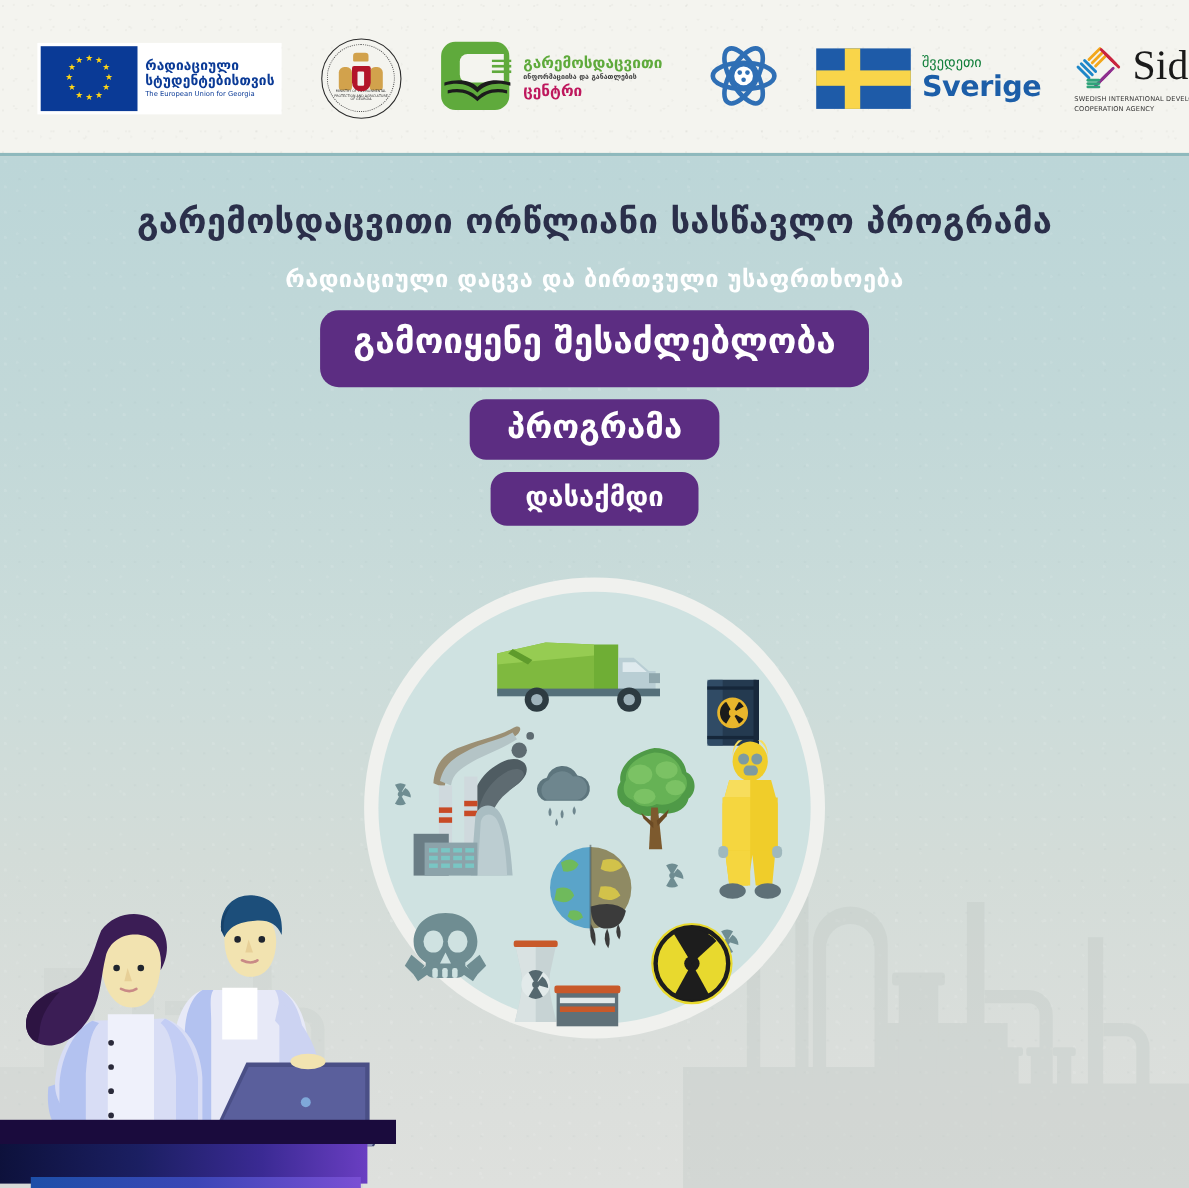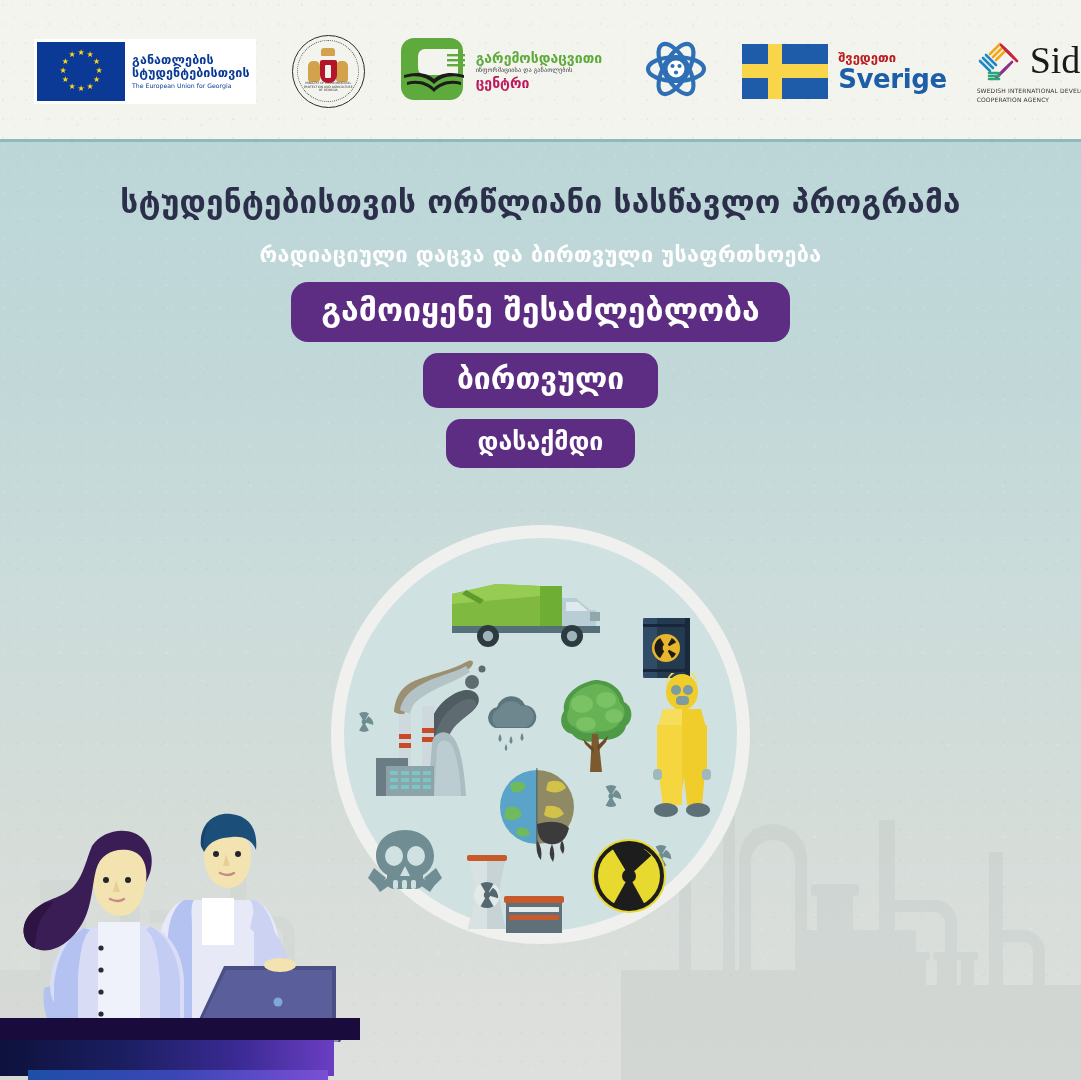--- a/index.html
+++ b/index.html
@@ -81,33 +81,33 @@
   }
   .env-white-notch {
     position:absolute; left:17px; top:11px; width:40px; height:26px;
     background:#f4f4ef; border-radius:7px 0 0 7px;
   }
   .env-book {
     position:absolute; left:2px; top:31px; width:62px; height:31px;
   }
   .env-txt { margin-left:7px; line-height:1.12; }
   .env-l1 { font-size:14px; color:#5faa3c; font-weight:700; white-space:nowrap;}
-  .env-l2 { font-size:6.4px; color:#3a3a3a; font-weight:400; white-space:nowrap; margin-top:1px;}
+  .env-l2 { font-size:6.4px; color:#3a3a3a; font-weight:700; white-space:nowrap; margin-top:1px;}
   .env-l3 { font-size:14px; color:#be185d; font-weight:700; white-space:nowrap; margin-top:1px;}
 
   
   .atom-logo{ margin-left:42px; flex:none; }
 
   
   .se-logo { margin-left:34px; display:flex; align-items:center; flex:none;}
   .se-flag { width:86px; height:55px; background:#1e5ba8; position:relative; flex:none;}
   .se-flag::before{ content:""; position:absolute; left:26px; top:0; bottom:0; width:14px; background:#f9d54a;}
   .se-flag::after { content:""; position:absolute; left:0; right:0; top:20.5px; height:14px; background:#f9d54a;}
   .se-txt { margin-left:10px; line-height:1.0;}
-  .se-l1 { font-size:13px; color:#b91c1c; font-weight:700; white-space:nowrap;}
+  .se-l1 { font-size:13px; color:#15803d; font-weight:400; white-space:nowrap;}
   .se-l2 { font-size:26px; color:#1c5ea8; font-weight:700; letter-spacing:-.4px; margin-top:2px;}
 
   
   .sida-logo { margin-left:30px; flex:none; }
   .sida-top { display:flex; align-items:center; }
   .sida-mark { width:46px; height:46px; position:relative; flex:none;}
   .sida-name { font-family:"Liberation Serif", serif; font-size:38px; color:#1a1a1a; margin-left:7px; line-height:1;}
   .sida-sub { font-size:6px; color:#333; line-height:1.45; margin-top:4px; letter-spacing:.15px;}
 
   
@@ -143,21 +143,21 @@
     z-index:12;
   }
   .badges {
     position:absolute; left:0; right:0; top:140px; z-index:12;
     display:flex; flex-direction:column; align-items:center; gap:11px;
   }
   .badge {
     background:#5c2d82; color:#fff; border-radius:15px;
     font-weight:700; white-space:nowrap; text-align:center;
   }
-  .badge.b1 { font-size:32px; padding:9px 30px 13px; border-radius:17px;}
+  .badge.b1 { font-size:32px; padding:9px 30px 23px; border-radius:17px;}
   .badge.b2 { font-size:30px; padding:8px 34px 12px; }
   .badge.b3 { font-size:25px; padding:8px 32px 12px; }
 
   
   .circle-wrap { position:absolute; left:331px; top:383px; width:419px; height:419px; z-index:10;}
   .circle-ring {
     position:absolute; inset:0; border-radius:50%;
     background:#f0f1ee;
   }
   .circle-face {
@@ -202,21 +202,21 @@
             <span class="eu-star" style="left: 59.5885px; top: 38.5px;">★</span>
             <span class="eu-star" style="left: 53px; top: 45.0885px;">★</span>
             <span class="eu-star" style="left: 44px; top: 47.5px;">★</span>
             <span class="eu-star" style="left: 35px; top: 45.0885px;">★</span>
             <span class="eu-star" style="left: 28.4115px; top: 38.5px;">★</span>
             <span class="eu-star" style="left: 26px; top: 29.5px;">★</span>
             <span class="eu-star" style="left: 28.4115px; top: 20.5px;">★</span>
             <span class="eu-star" style="left: 35px; top: 13.9115px;">★</span>
           </div>
         <div class="eu-txt">
-          <div class="eu-l1">განათლების</div>
+          <div class="eu-l1">რადიაციული</div>
           <div class="eu-l2">სტუდენტებისთვის</div>
           <div class="eu-l3">The European Union for Georgia</div>
         </div>
       </div>
 
       <div class="coa-wrap">
         <div class="coa">
           <div class="coa-inner">
             <div class="coa-lion l"></div>
             <div class="coa-lion r"></div>
@@ -345,26 +345,26 @@
       <g fill="#c6cdc9" opacity=".65">
         <rect x="0" y="150" width="330" height="110"></rect>
         <rect x="40" y="60" width="46" height="95"></rect>
         <rect x="120" y="34" width="20" height="120"></rect>
         <path d="M150 90 h46 a22 22 0 0 1 22 22 v44 h-13 v-44 a9 9 0 0 0 -9 -9 h-46 Z"></path>
         <rect x="230" y="58" width="17" height="98"></rect>
         <path d="M247 96 h28 a20 20 0 0 1 20 20 v40 h-12 v-40 a8 8 0 0 0 -8 -8 h-28 Z"></path>
       </g>
     </svg>
 
-    <div class="title-main">სტუდენტებისთვის ორწლიანი სასწავლო პროგრამა</div>
+    <div class="title-main">გარემოსდაცვითი ორწლიანი სასწავლო პროგრამა</div>
     <div class="title-sub">რადიაციული დაცვა და ბირთვული უსაფრთხოება</div>
 
     <div class="badges">
       <div class="badge b1">გამოიყენე შესაძლებლობა</div>
-      <div class="badge b2">ბირთვული</div>
+      <div class="badge b2">პროგრამა</div>
       <div class="badge b3">დასაქმდი</div>
     </div>
 
     <div class="circle-wrap">
       <div class="circle-ring"></div>
       <div class="circle-face">
 
         <svg class="ill" style="left:100px;top:38px;" width="165" height="78" viewBox="0 0 165 78">
           <path d="M8 18 L52 8 L96 10 L96 54 L8 54 Z" fill="#7fb93f"></path>
           <path d="M8 18 L52 8 L96 10 L96 20 L8 28 Z" fill="#96cc52"></path>

